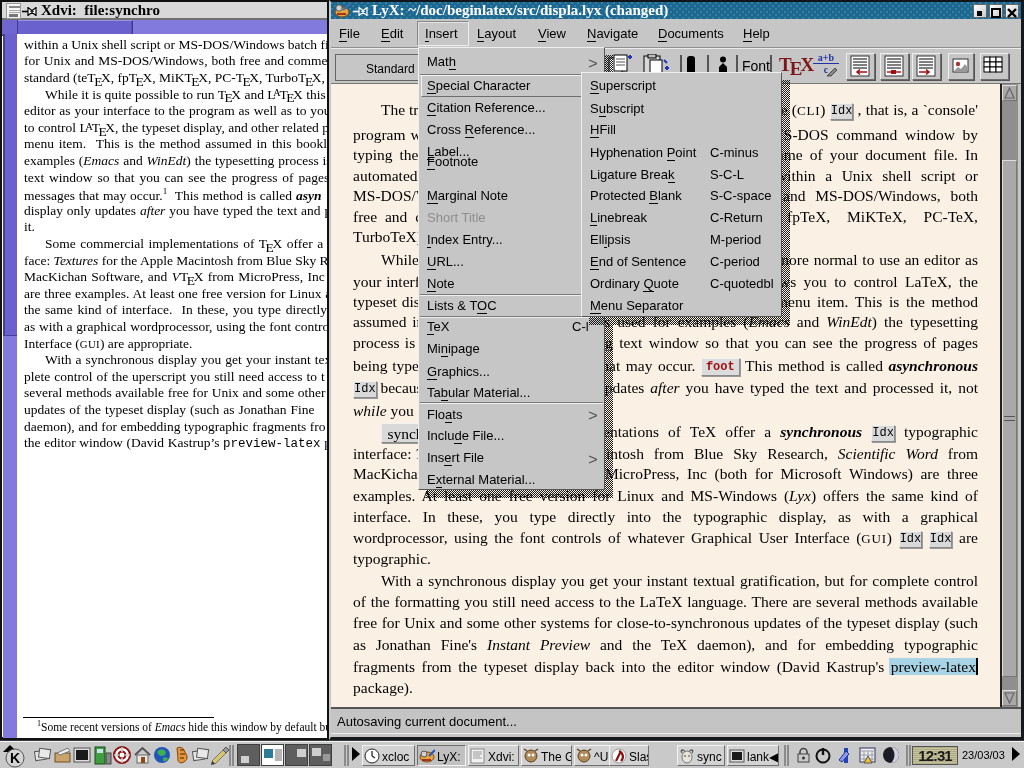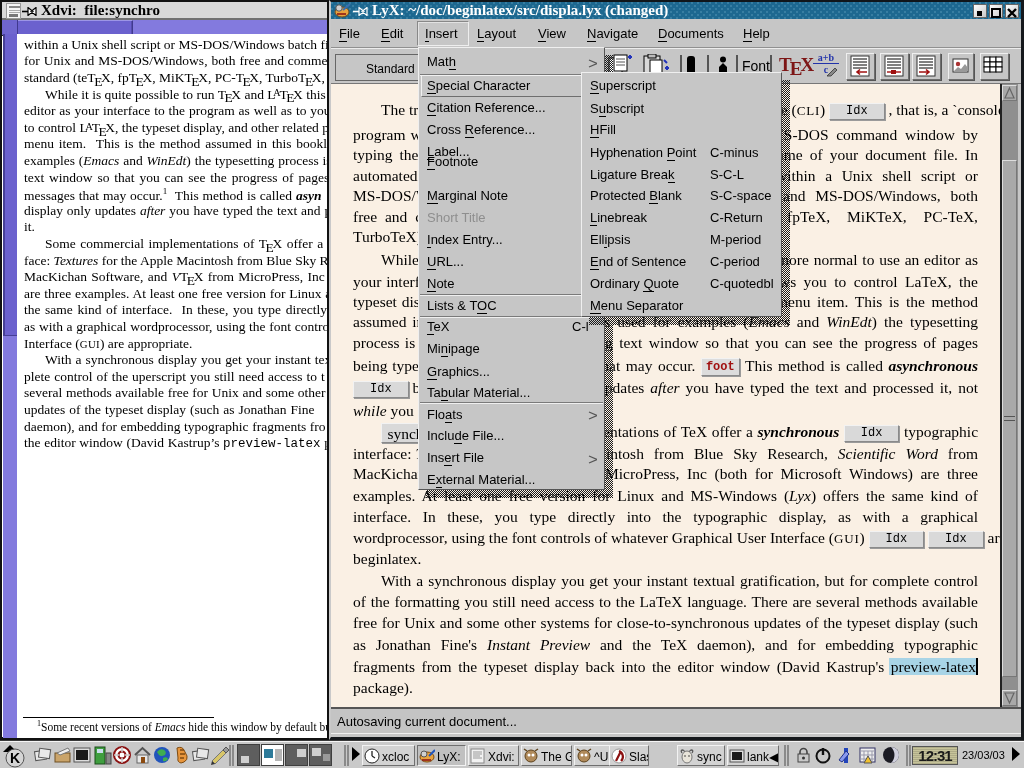--- a/index.html
+++ b/index.html
@@ -35,21 +35,21 @@
 .tbsep{position:absolute;top:7px;width:2px;height:22px;background:#555}
 .tbtn{position:absolute;top:5px;width:29px;height:27px;background:#c6c6c6;border:1px solid #6e6e6e;border-top-color:#efefef;border-left-color:#efefef;box-shadow:1px 1px 0 #555}
 #lyx-work{left:331px;top:84px;width:671px;height:623px;background:#faf0e4;border-right:2px solid #222;overflow:hidden}
 #lyx-sb{left:1002px;top:84px;width:16px;height:623px;background:#8f8f8f}
 #lyx-status{left:331px;top:707px;width:690px;height:27px;background:#c4c4c4;border-top:2px solid #555;border-bottom:1px solid #efefef;font-size:13px;color:#000;line-height:25px}
 
 .dl{position:absolute;left:22px;width:625px;white-space:nowrap;font:15.5px "Liberation Serif",serif;color:#000;height:20px}
 .dl i{font-style:italic}
 .dl .bi{font-weight:bold;font-style:italic}
 .sc{font-size:13px;letter-spacing:0.8px}
-.idx{display:inline-block;font:12px "Liberation Mono",monospace;background:#d9d9d9;border:1px solid #8a8a8a;border-top-color:#f2f2f2;border-left-color:#f2f2f2;box-shadow:1px 1px 0 #9a9a9a;padding:0px 16px;height:17px;line-height:15px;vertical-align:-4px;position:relative;top:-5px;color:#000}
+.idx{display:inline-block;font:12px "Liberation Mono",monospace;background:#d9d9d9;border:1px solid #8a8a8a;border-top-color:#f2f2f2;border-left-color:#f2f2f2;box-shadow:1px 1px 0 #9a9a9a;padding:0px 0;height:17px;line-height:15px;vertical-align:-4px;position:relative;top:-5px;color:#000}
 .foot{display:inline-block;font:bold 12px "Liberation Mono",monospace;background:#dcdcdc;border:1px solid #8a8a8a;border-top-color:#f2f2f2;border-left-color:#f2f2f2;box-shadow:1px 1px 0 #9a9a9a;padding:0 4px;height:18px;line-height:16px;vertical-align:-4px;position:relative;top:-5px;color:#a01010}
 .sel{background:#a8d4e6;box-shadow:2px 0 0 #a8d4e6, -2px 0 0 #a8d4e6}
 
 .menu{position:absolute;background:#c6c6c6;border:1px solid #555;border-top-color:#efefef;border-left-color:#efefef}
 .mrow{position:absolute;left:2px;right:2px;height:20px;line-height:20px;font-size:13px;color:#000;padding-left:6px;white-space:nowrap}
 .mrow u{text-decoration:none;border-bottom:1px solid #000}
 .mrow .sh{position:absolute;top:0;white-space:nowrap}
 .mrow.dis{color:#8e8e8e}
 .msep{position:absolute;left:1px;right:1px;height:2px;border-top:1px solid #7a7a7a;border-bottom:1px solid #efefef}
 .mhil{position:absolute;border:1px solid #6e6e6e;border-top-color:#f0f0f0;border-left-color:#f0f0f0}
@@ -263,21 +263,21 @@
     <div class="dl" style="top:318.4px;left:22px;width:auto;"><i>while</i> you are typing it.</div>
     <div class="abs" style="left:50px;top:338.5px;width:62px;height:20px;background:#d9d9d9;border:1px solid #8a8a8a;border-top-color:#f2f2f2;border-left-color:#f2f2f2;box-shadow:1px 1px 0 #9a9a9a;font:15.5px 'Liberation Serif',serif;text-align:center;line-height:19px">synchro</div>
     <div class="dl" style="top:339.0px;left:272px;width:375px;text-align:justify;text-align-last:justify;">entations of TeX offer a <span class="bi">synchronous</span> <span class="idx">Idx</span> typographic</div>
     <div class="dl" style="top:360.6px;left:22px;width:auto;">interface: <i>Textures</i> for the Apple</div>
     <div class="dl" style="top:360.6px;left:275px;width:372px;text-align:justify;text-align-last:justify;">intosh from Blue Sky Research, <i>Scientific Word</i> from</div>
     <div class="dl" style="top:381.4px;left:22px;width:auto;">MacKichan Software, and VTe</div>
     <div class="dl" style="top:381.4px;left:274px;width:373px;text-align:justify;text-align-last:justify;">MicroPress, Inc (both for Microsoft Windows) are three</div>
     <div class="dl" style="top:402.6px;text-align:justify;text-align-last:justify;">examples. At least one free version for Linux and MS-Windows (<i>Lyx</i>) offers the same kind of</div>
     <div class="dl" style="top:423.6px;text-align:justify;text-align-last:justify;">interface. In these, you type directly into the typographic display, as with a graphical</div>
     <div class="dl" style="top:444.8px;text-align:justify;text-align-last:justify;">wordprocessor, using the font controls of whatever Graphical User Interface (<span class="sc">GUI</span>) <span class="idx">Idx</span> <span class="idx">Idx</span> are</div>
-    <div class="dl" style="top:466.0px;">beginlatex.</div>
+    <div class="dl" style="top:466.0px;">typographic.</div>
     <div class="dl" style="top:487.5px;padding-left:28px;text-align:justify;text-align-last:justify;">With a synchronous display you get your instant textual gratification, but for complete control</div>
     <div class="dl" style="top:508.5px;text-align:justify;text-align-last:justify;">of the formatting you still need access to the LaTeX language. There are several methods available</div>
     <div class="dl" style="top:530.0px;text-align:justify;text-align-last:justify;">free for Unix and some other systems for close-to-synchronous updates of the typeset display (such</div>
     <div class="dl" style="top:552.0px;text-align:justify;text-align-last:justify;">as Jonathan Fine's <i>Instant Preview</i> and the TeX daemon), and for embedding typographic</div>
     <div class="dl" style="top:574.0px;text-align:justify;text-align-last:justify;">fragments from the typeset display back into the editor window (David Kastrup's <span class="sel">preview-latex</span><span style="border-left:2px solid #000"></span></div>
     <div class="dl" style="top:595.2px;">package).</div>
   </div>
 
 <div id="lyx-sb" class="abs">
  <div class="abs" style="left:0;top:1px;width:15px;height:16px;background:#a9a9a9;border:1px solid #777;border-top-color:#ddd;border-left-color:#ddd">

